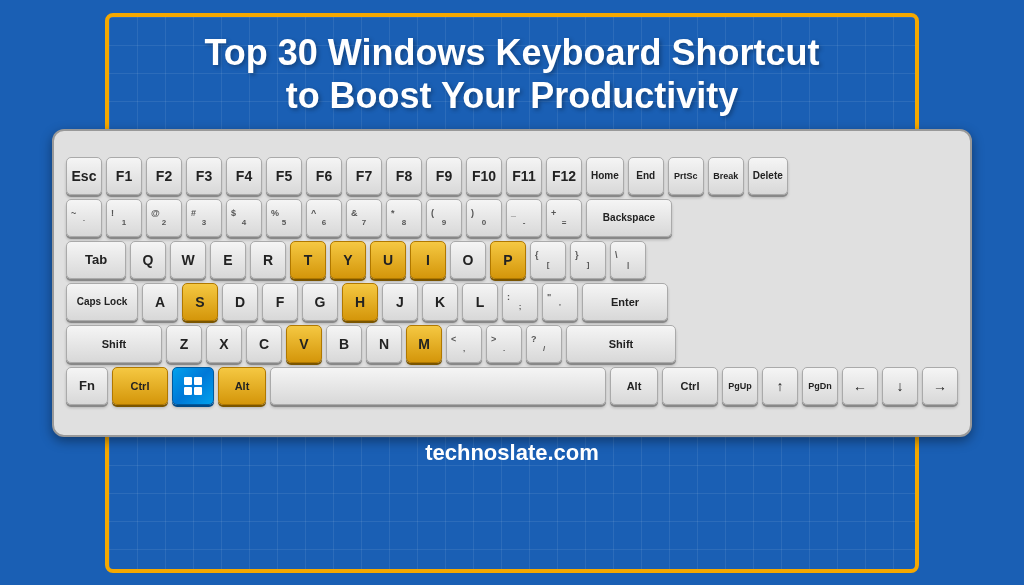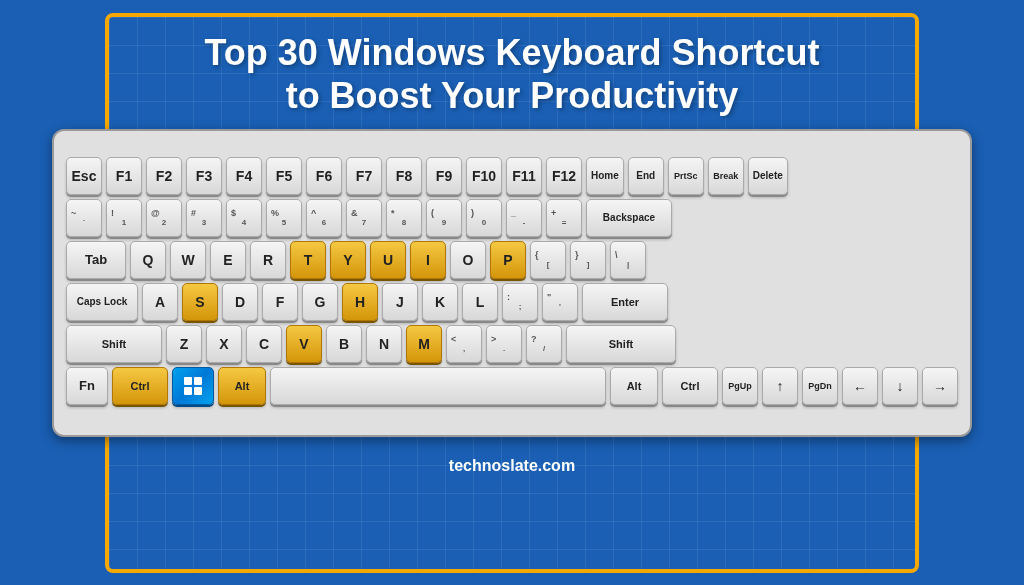--- a/index.html
+++ b/index.html
@@ -105,23 +105,23 @@
       gap: 2px;
       width: 18px;
       height: 18px;
     }
     .win-icon div {
       background: white;
       border-radius: 1px;
     }
     .footer {
       color: #ffffff;
-      font-size: 16px;
+      font-size: 22px;
       font-weight: bold;
-      margin-top: 20px;
+      margin-top: 3px;
       text-align: right;
     }
   </style>
 </head>
 <body>
 
 <div class="outer-border">
   <div class="title">
     <span>Top 30 Windows Keyboard Shortcut</span><br>
     <span>to Boost Your Productivity</span>

